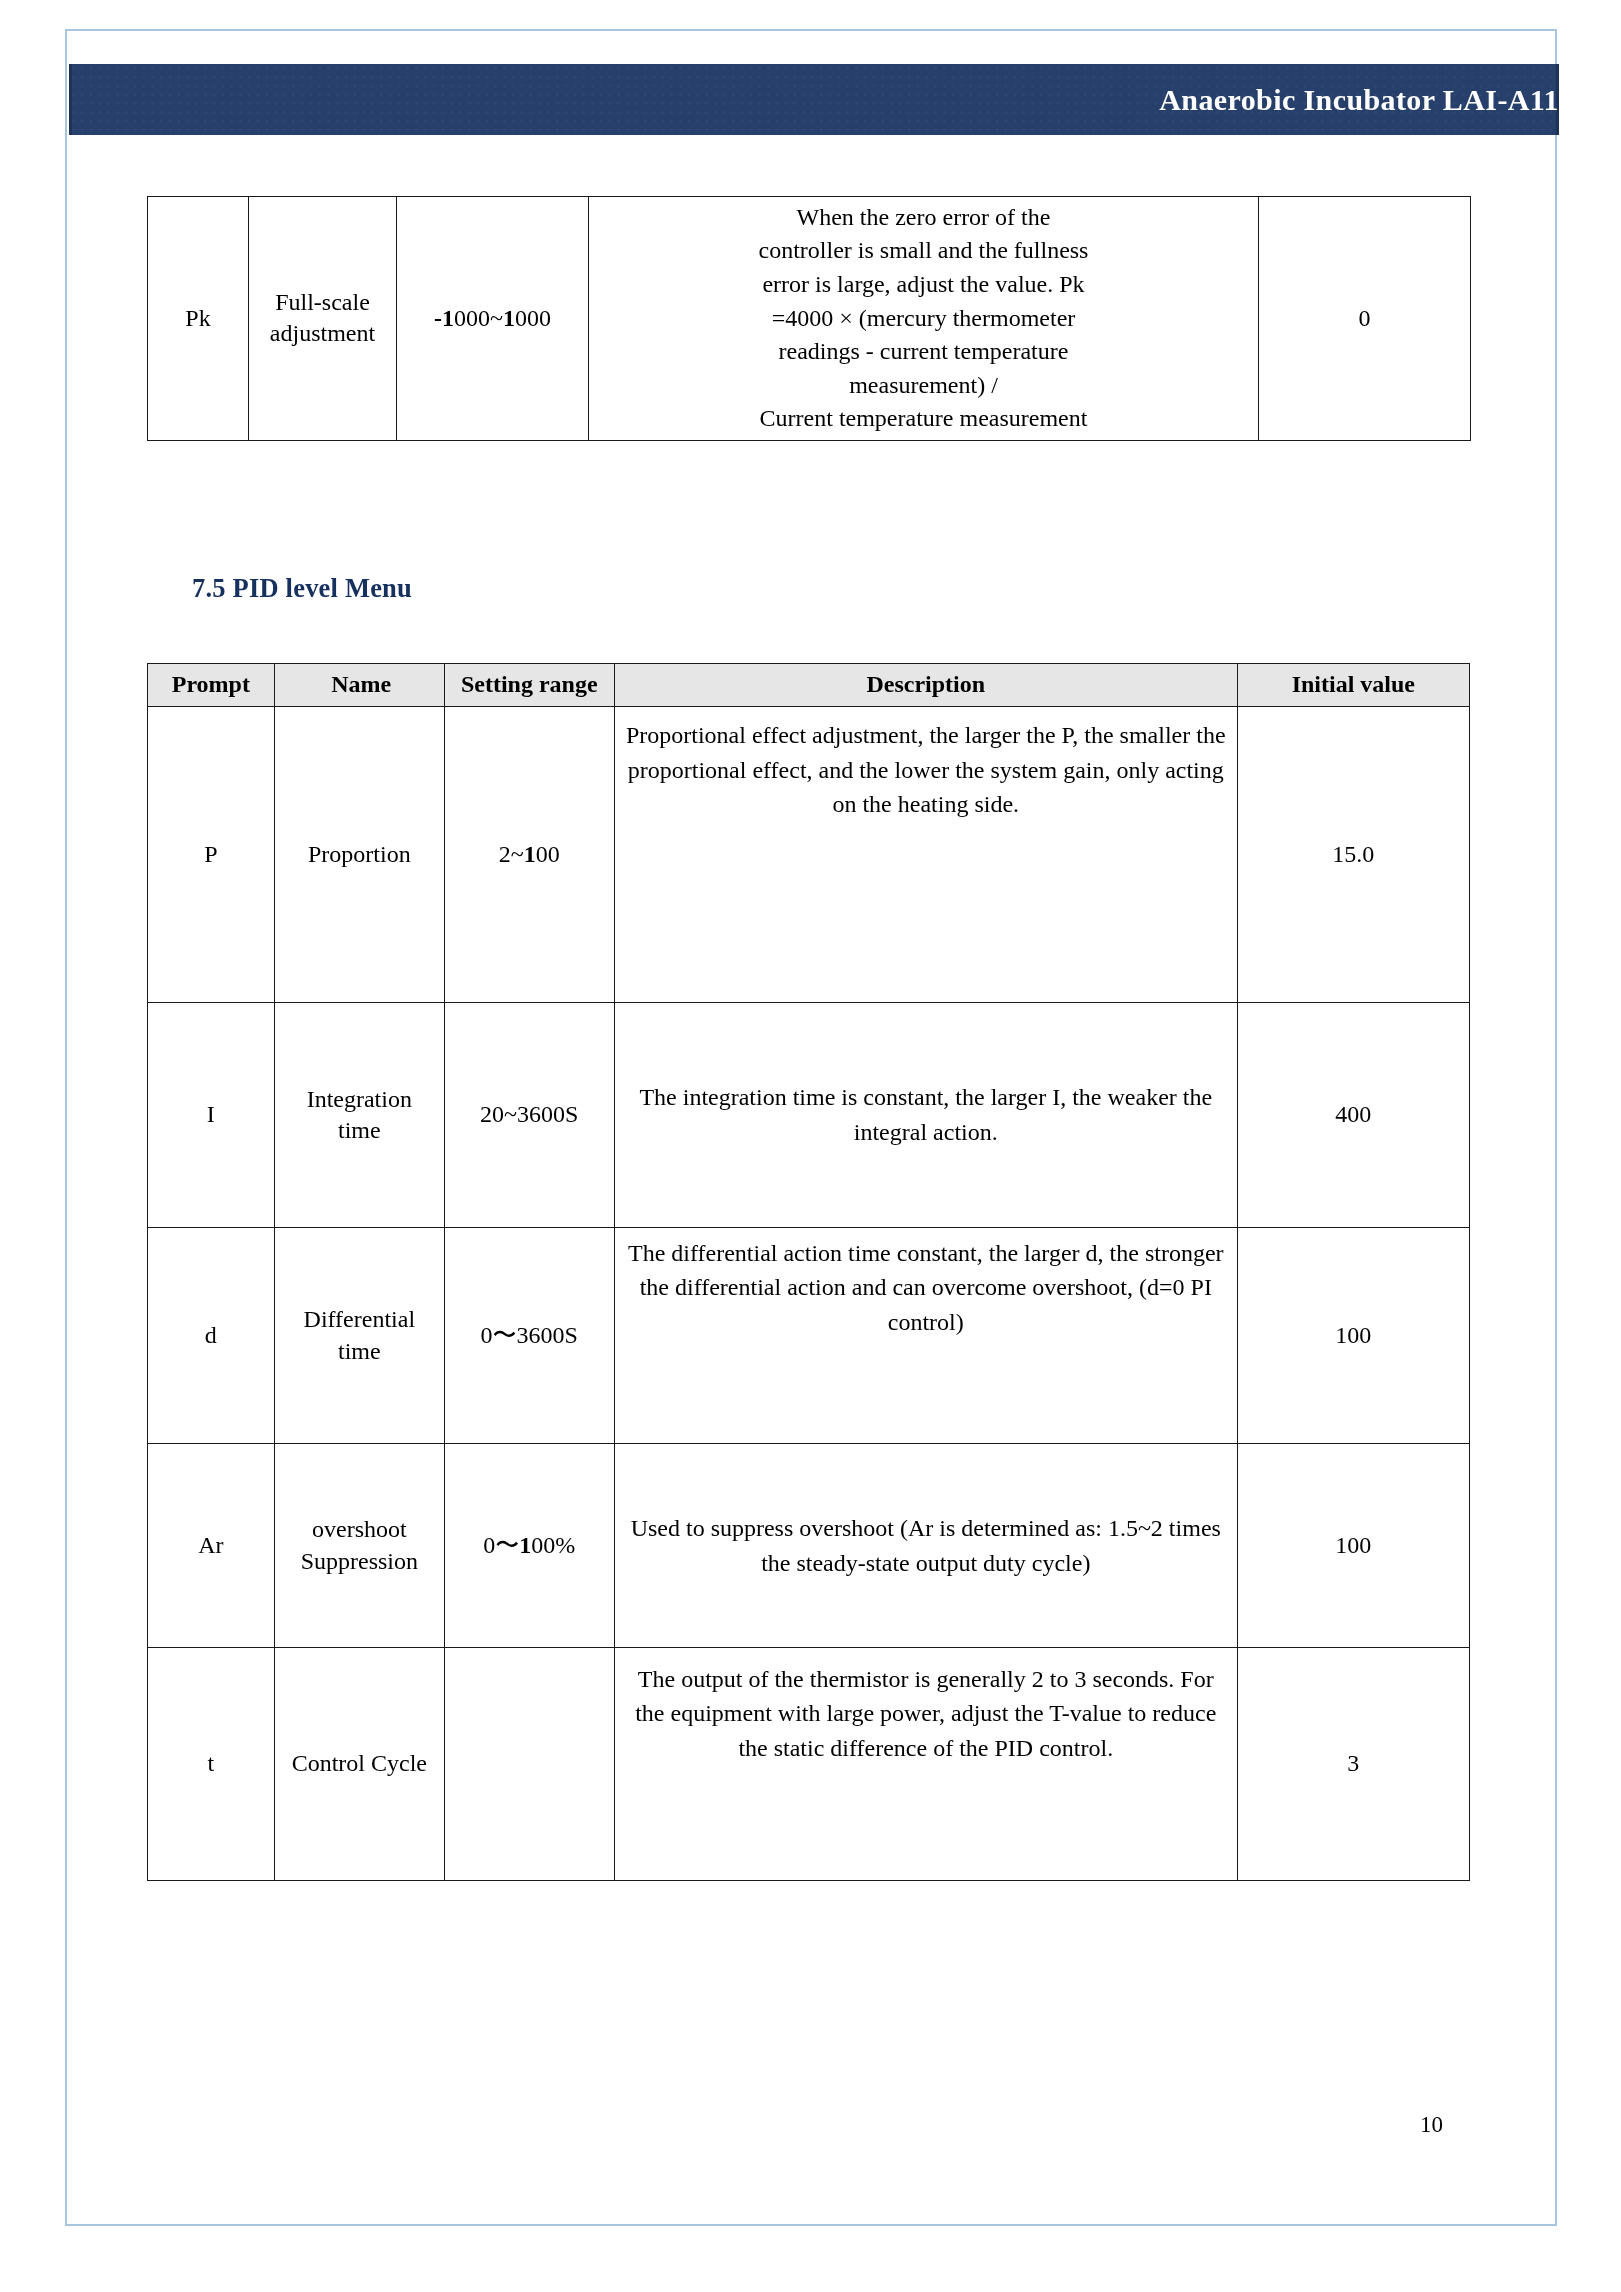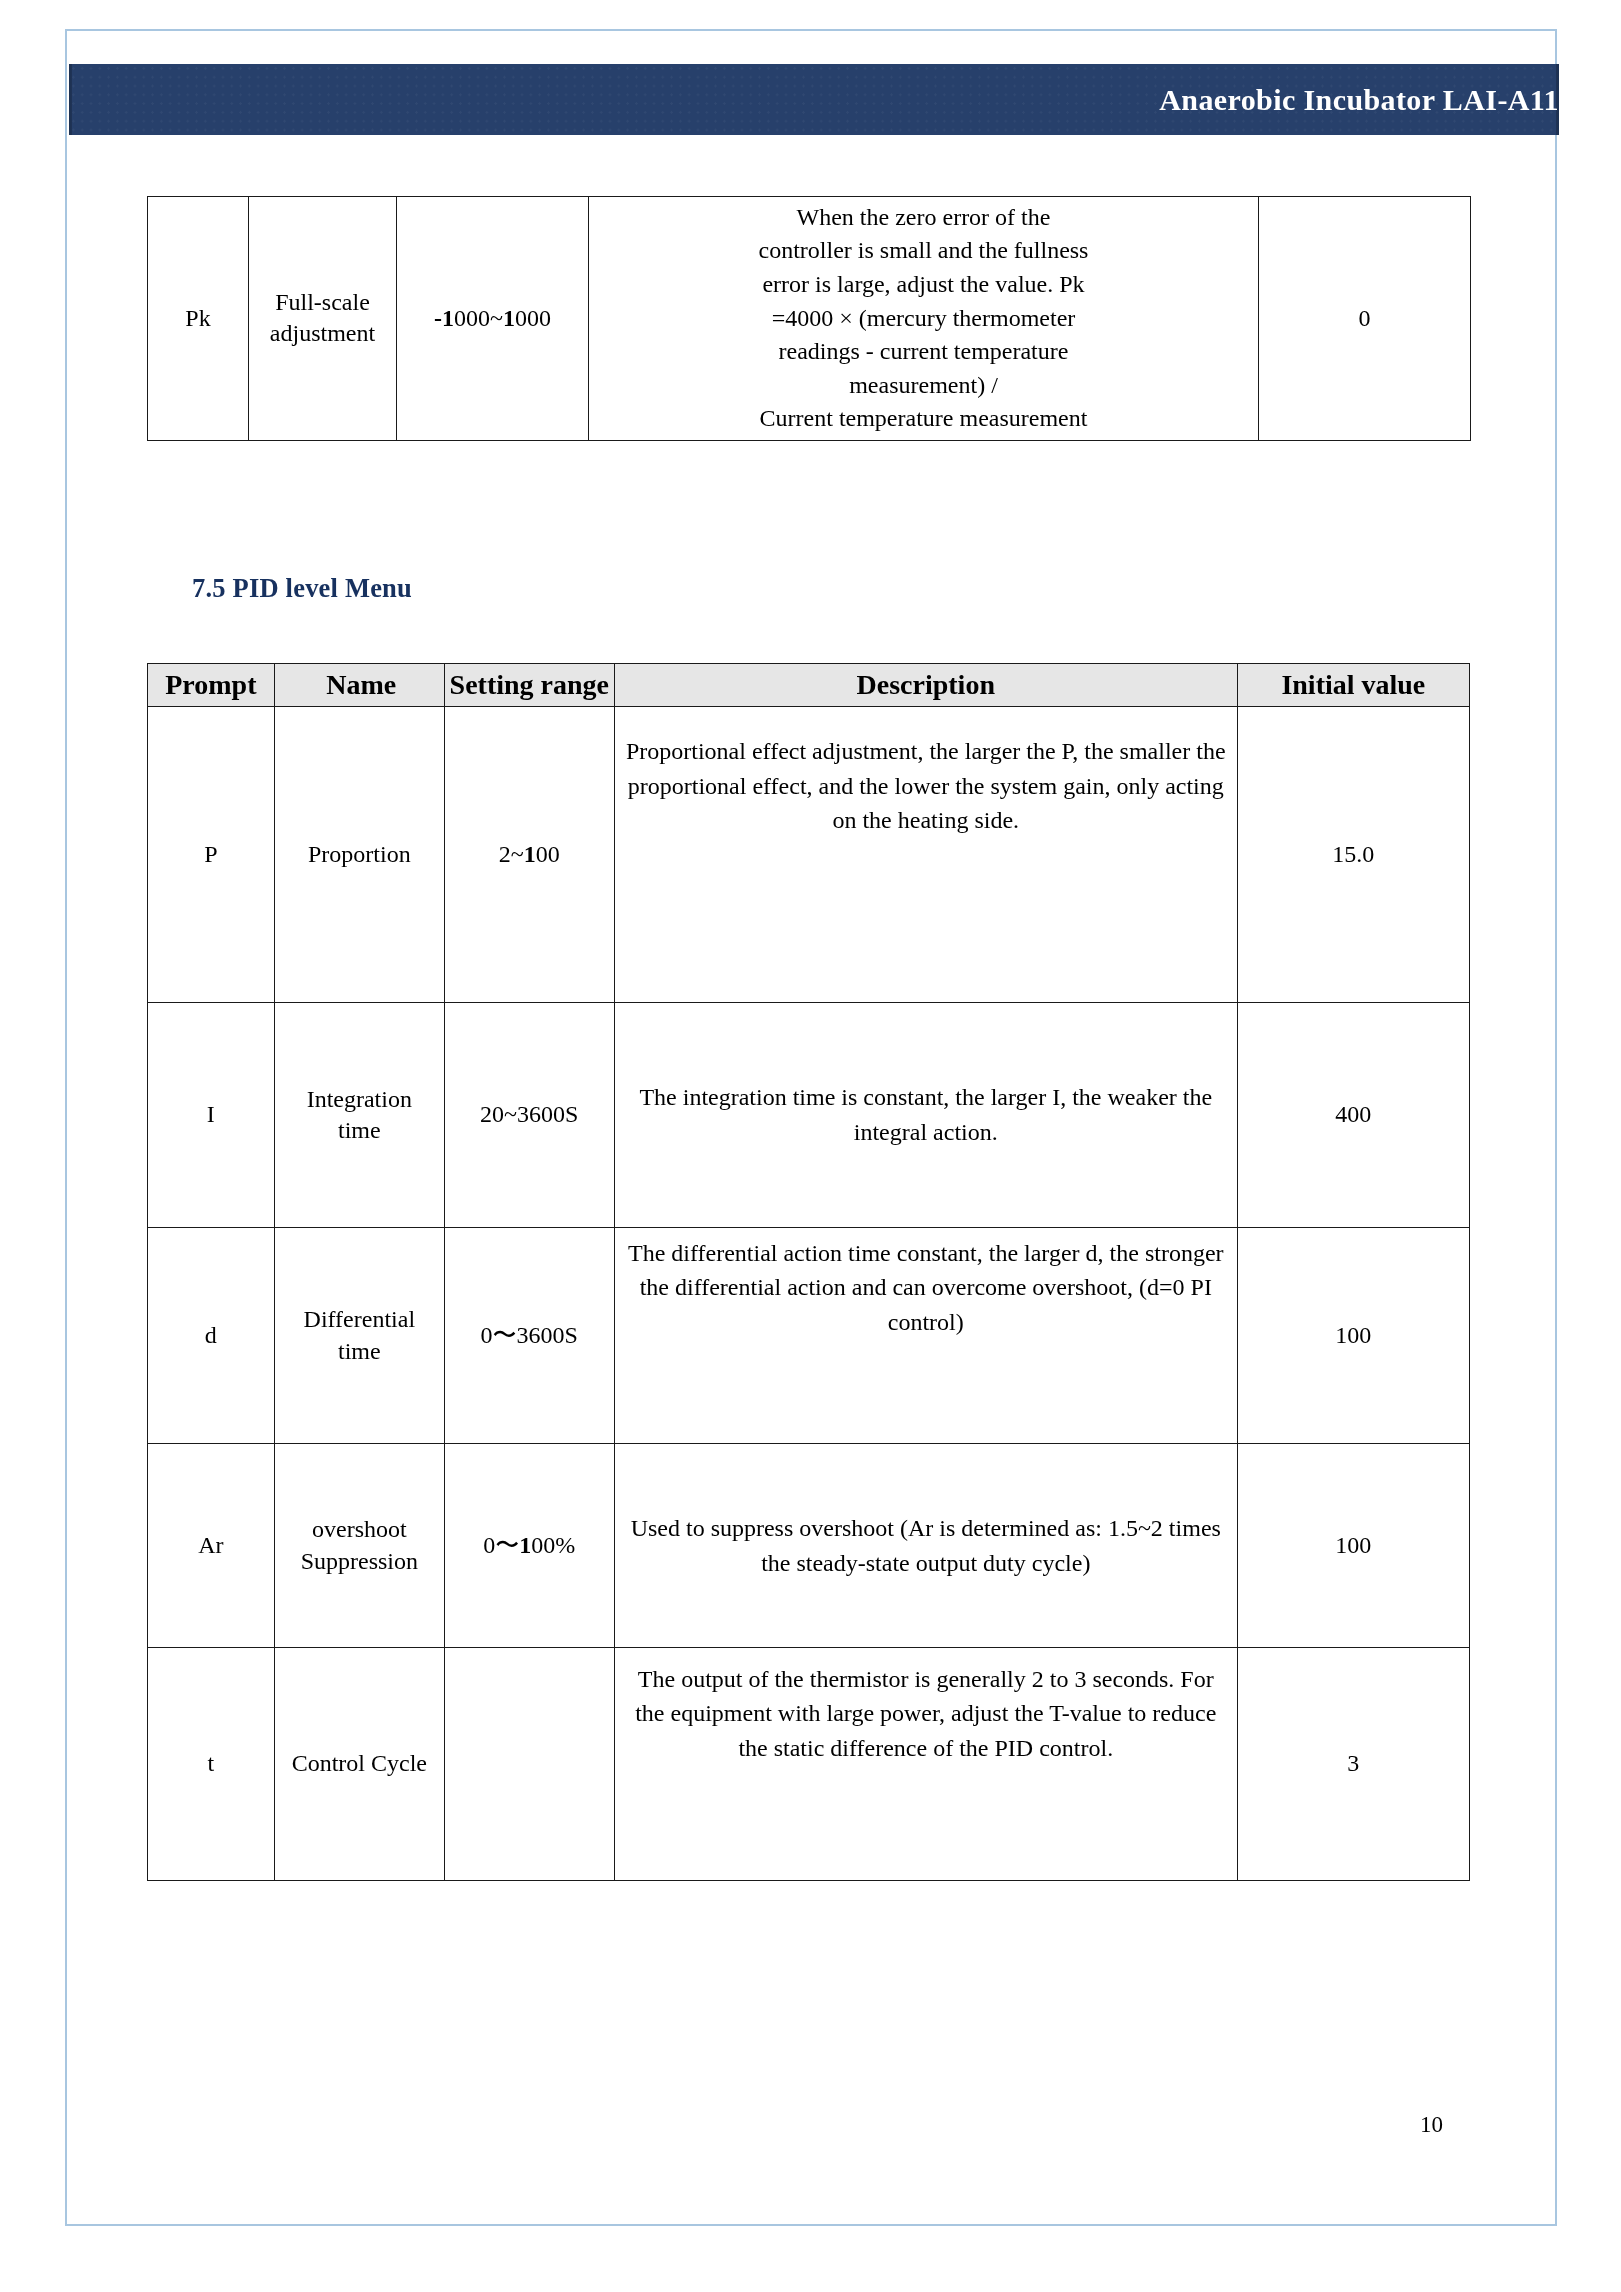--- a/index.html
+++ b/index.html
@@ -108,34 +108,34 @@
   #pid-table {
     left: 147px;
     top: 663px;
     width: 1323px;
   }
   #pid-table th {
     background-color: #e6e6e6;
     font-weight: bold;
     height: 43px;
     padding: 2px 3.9px;
-    font-size: 28px;
+    font-size: 24px;
   }
   #pid-table .k1 { width: 108px; }
   #pid-table .k2 { width: 145px; padding-left: 8px; }
   #pid-table .k3 { width: 145px; }
   #pid-table .k4 { width: 531px; }
   #pid-table .k5 { width: 198px; }
   #pid-table td { vertical-align: middle; }
   #pid-table tr.r-p td { height: 296px; }
   #pid-table tr.r-i td { height: 225px; }
   #pid-table tr.r-d td { height: 216px; }
   #pid-table tr.r-ar td { height: 204px; }
   #pid-table tr.r-t td { height: 233px; }
-  #pid-table tr.r-p .desc-cell { vertical-align: top; padding-top: 27px; }
+  #pid-table tr.r-p .desc-cell { vertical-align: top; padding-top: 11px; }
   #pid-table tr.r-d .desc-cell { vertical-align: top; padding-top: 7.8px; }
   #pid-table tr.r-t .desc-cell { vertical-align: top; padding-top: 13.7px; }
   #pid-table .desc-cell { line-height: 1.44; }
   #pid-table .name-cell { line-height: 1.30; }
 
   
   #page-number {
     position: absolute;
     left: 0;
     top: 2112px;

